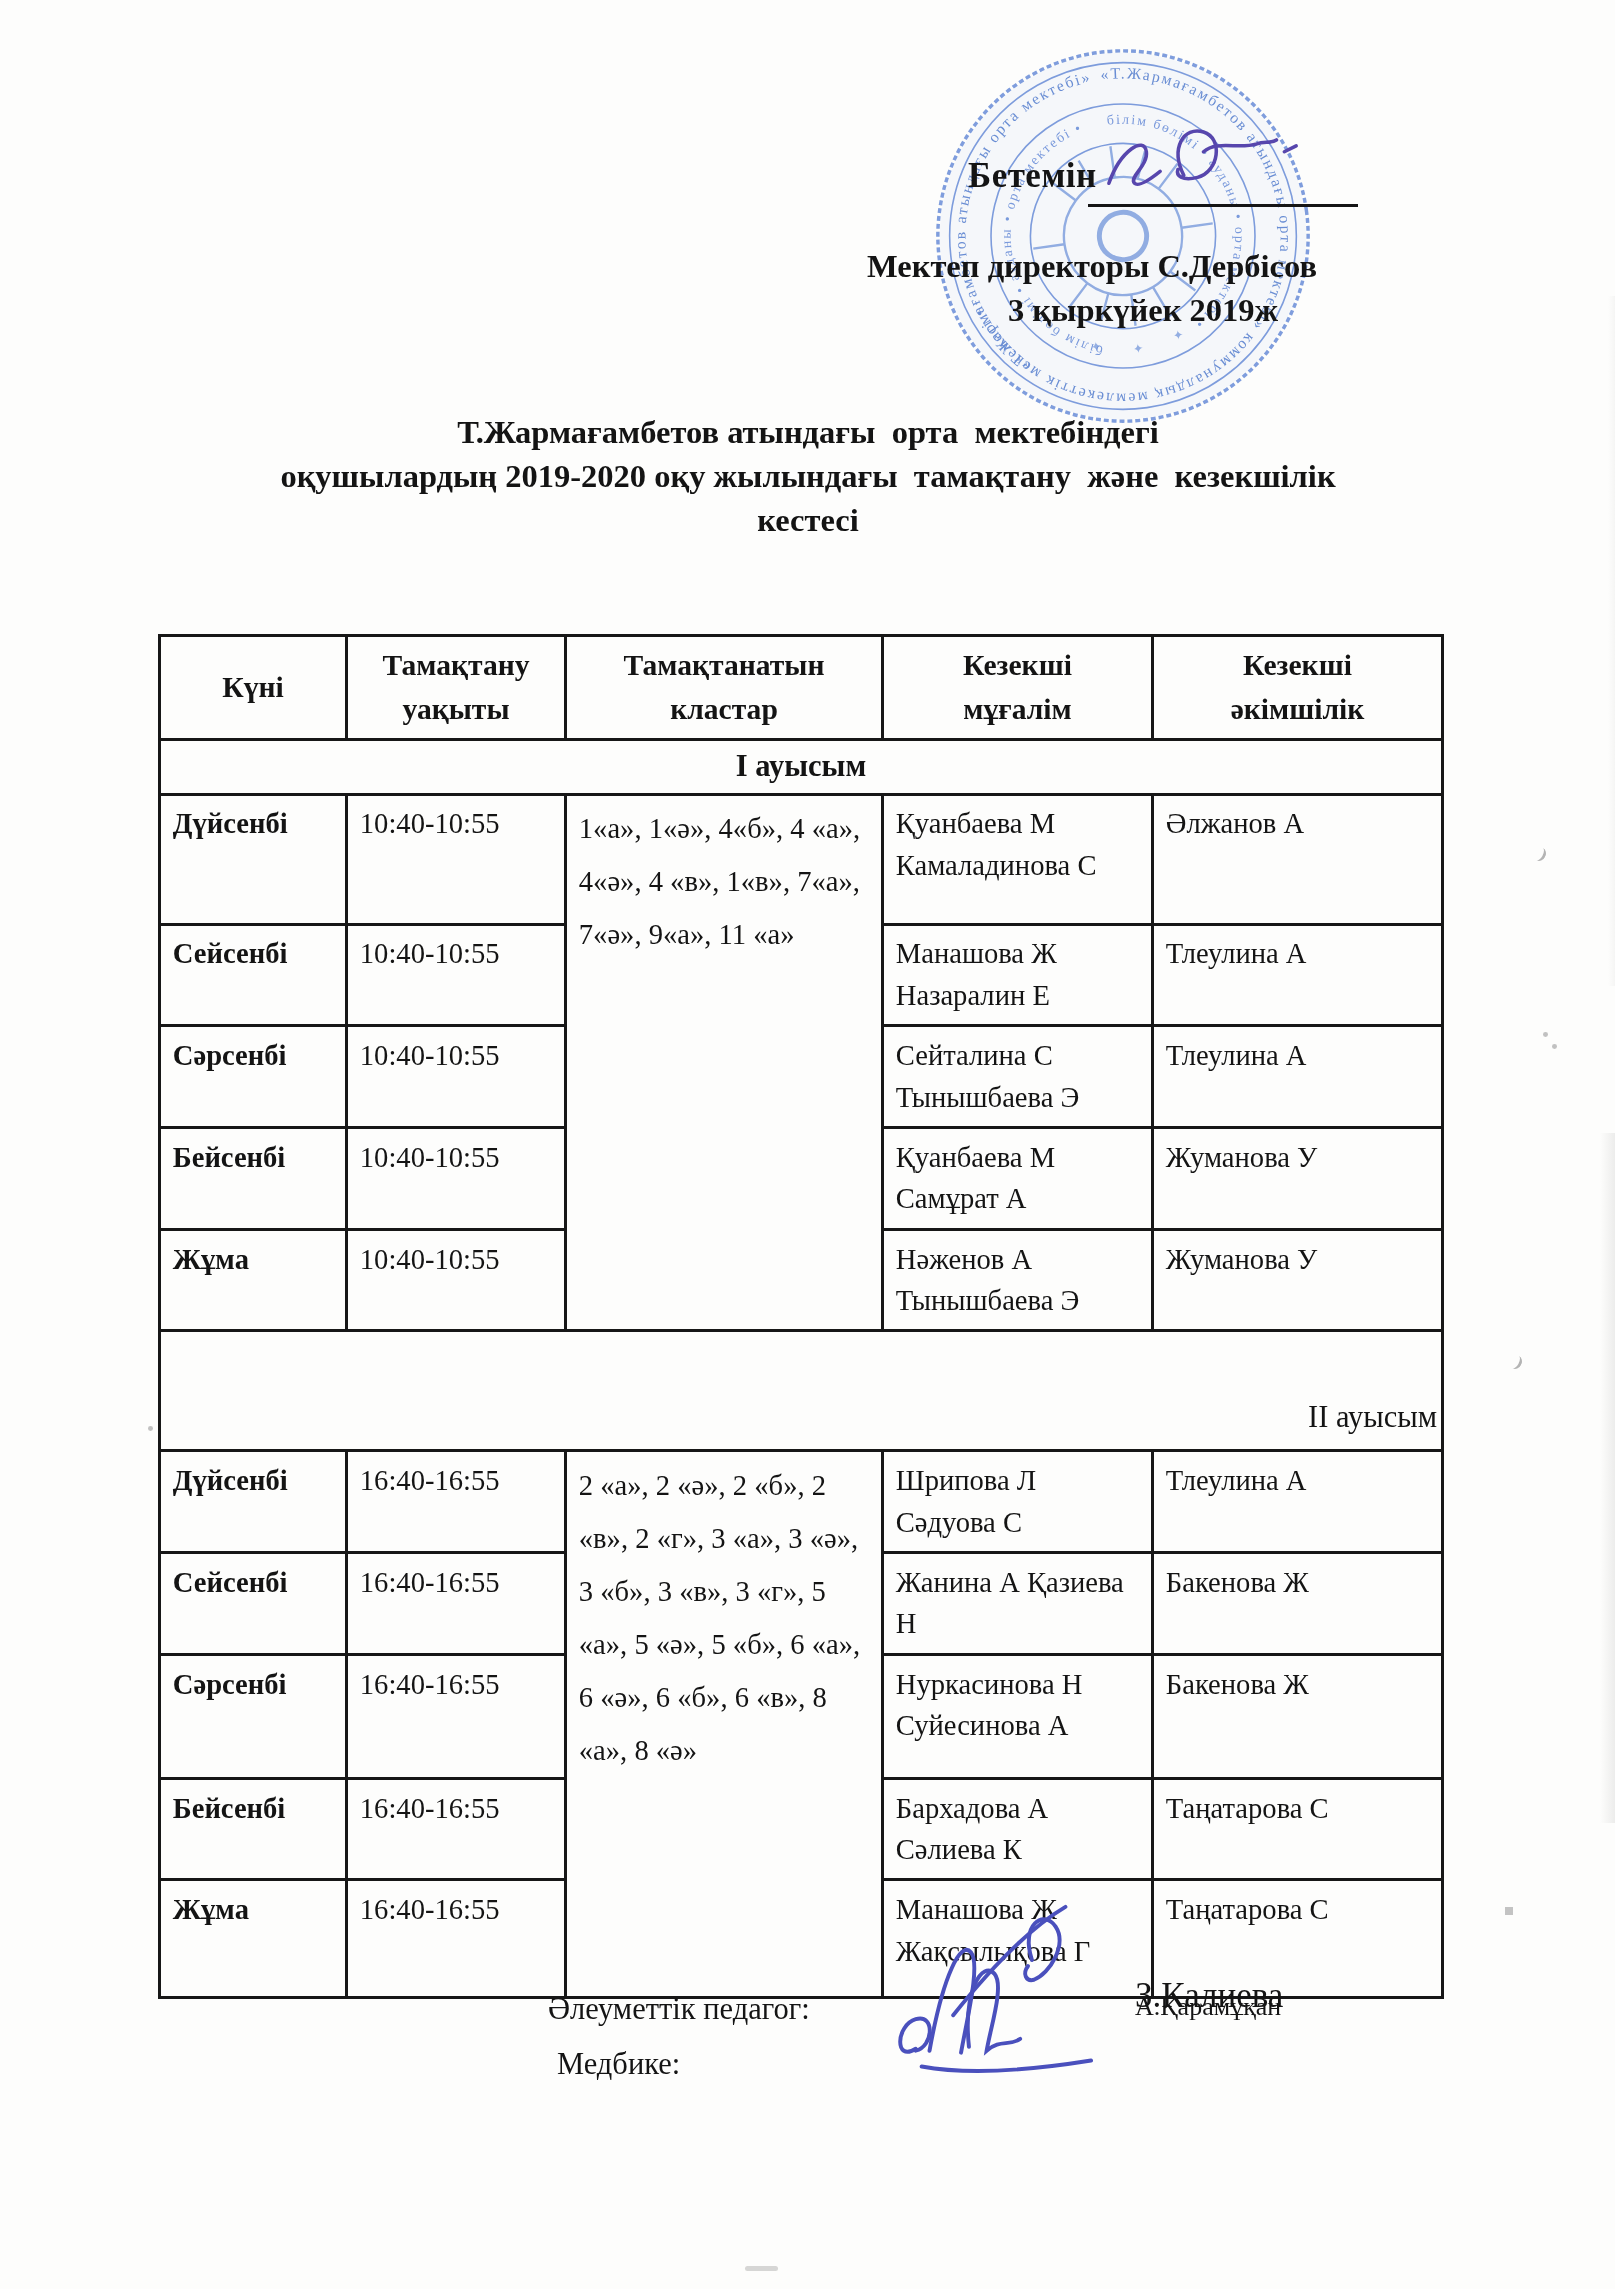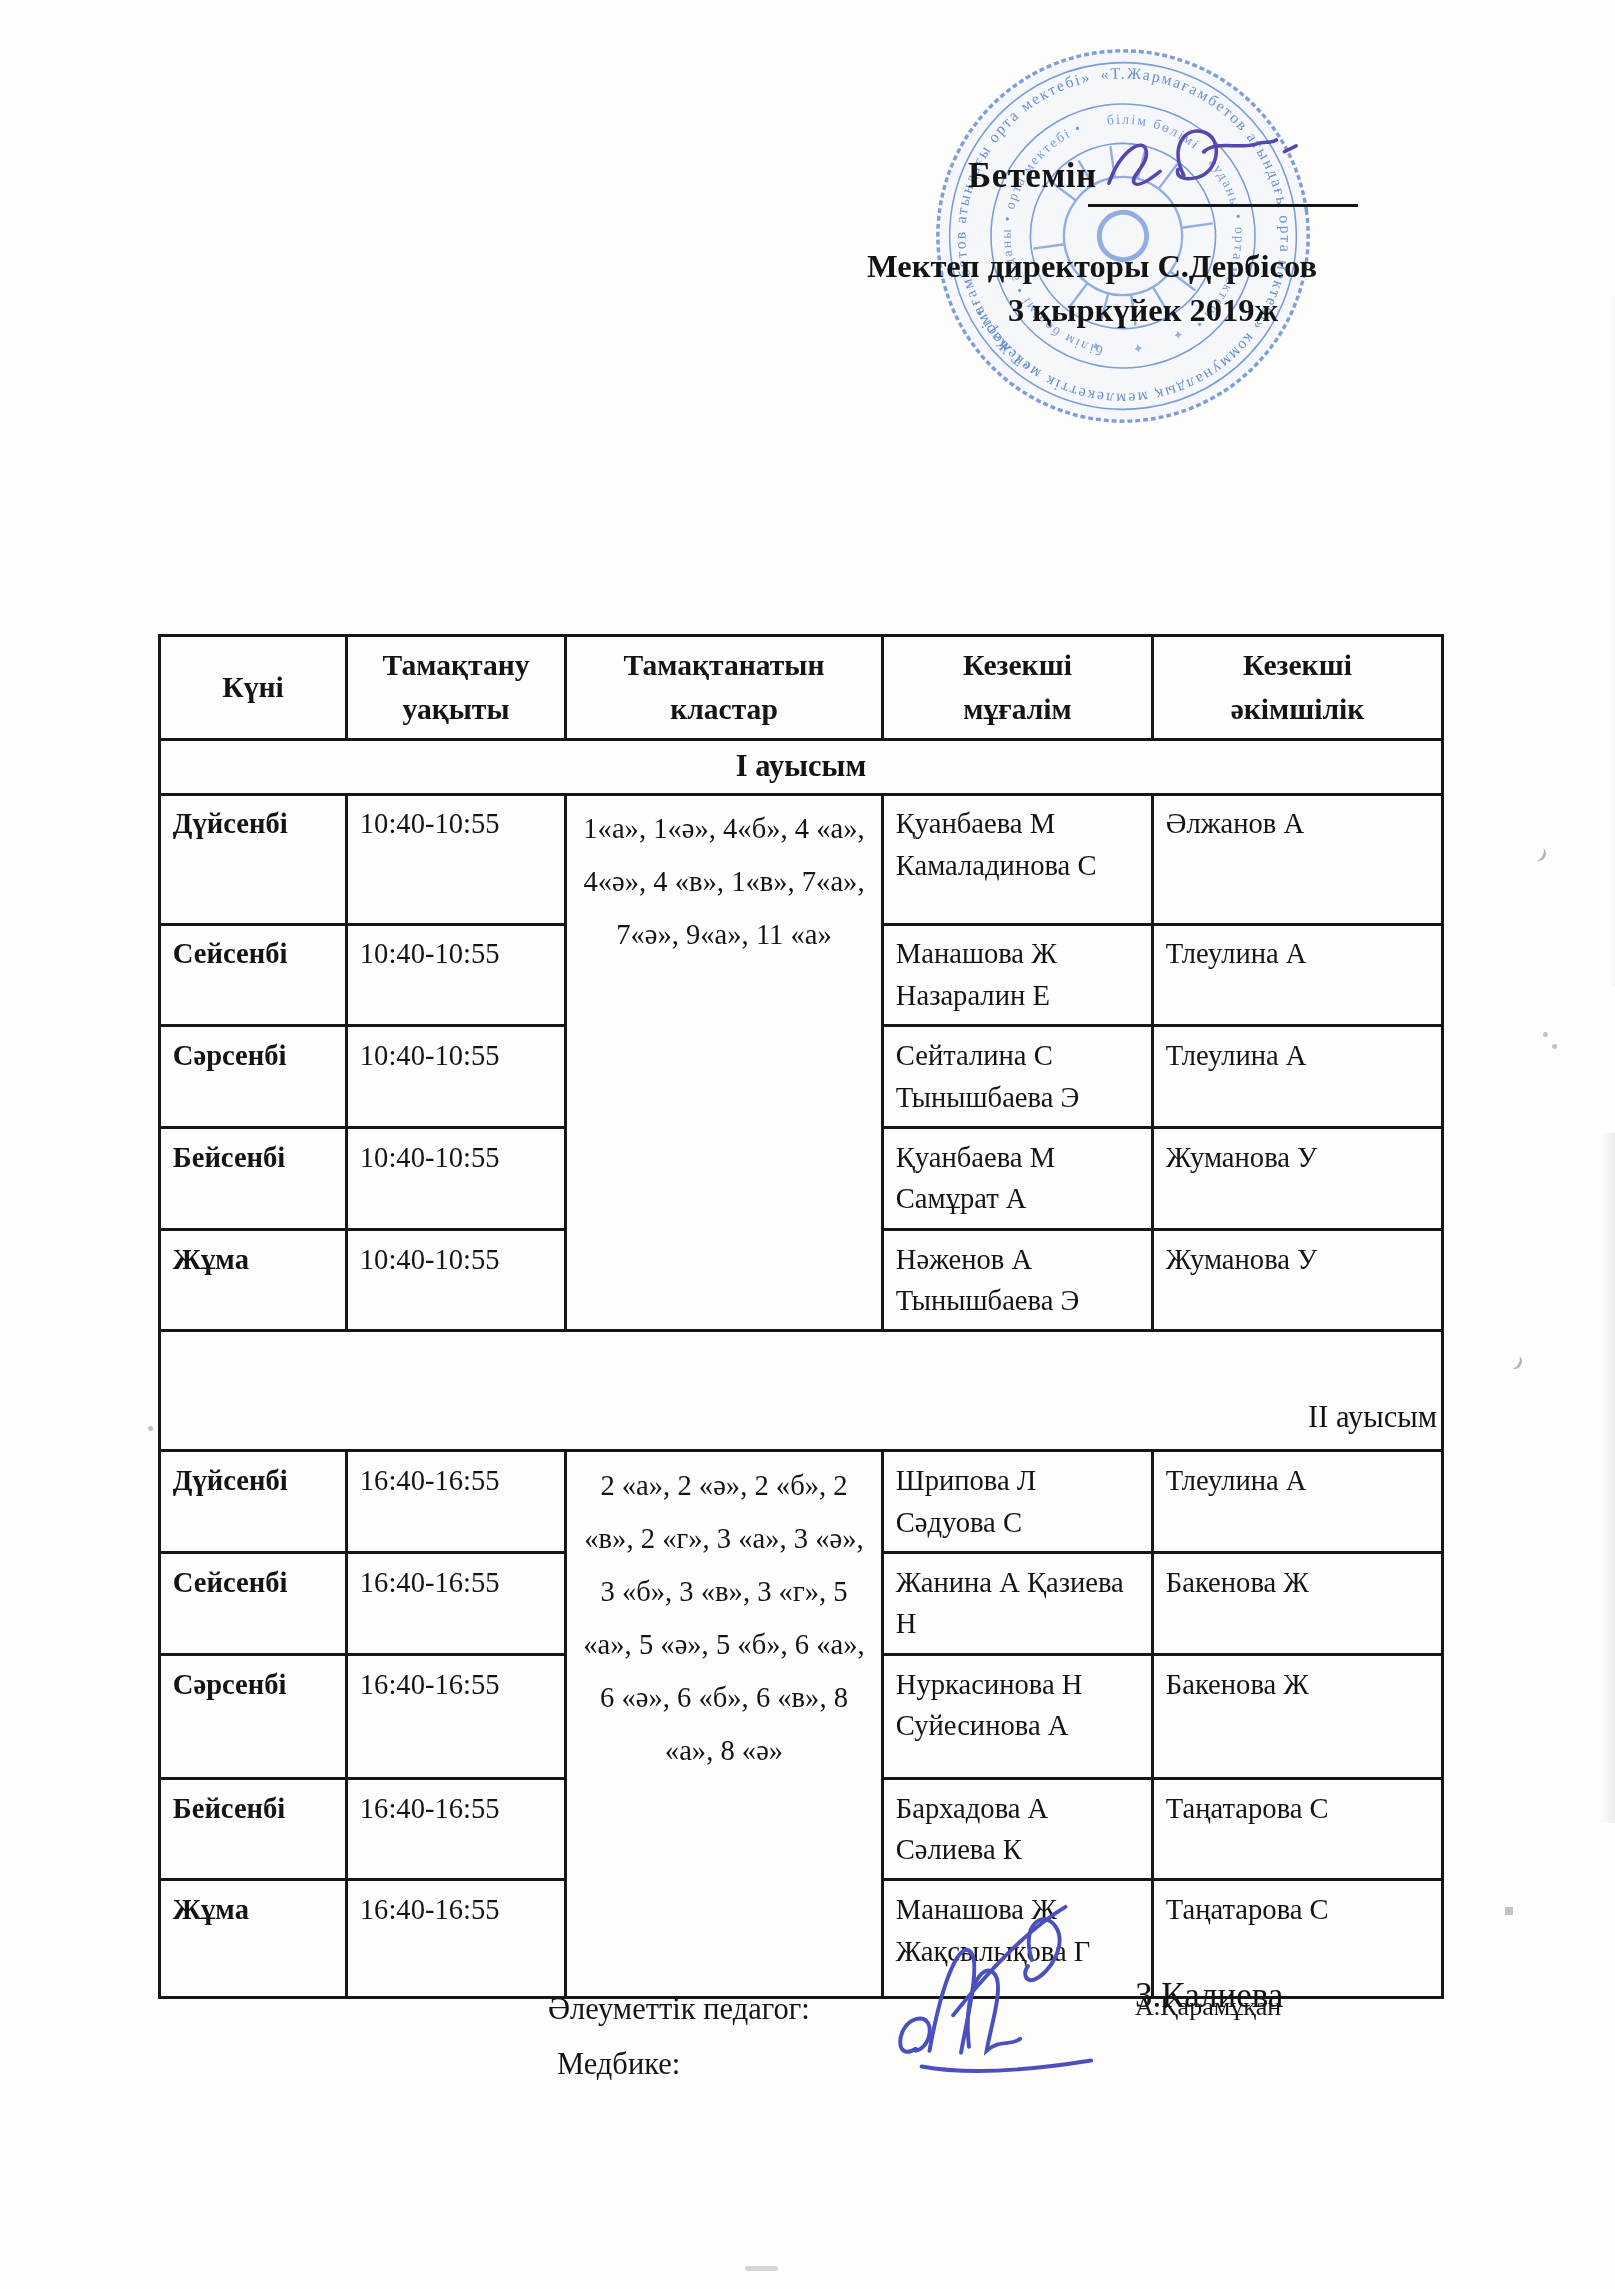--- a/index.html
+++ b/index.html
@@ -34,21 +34,21 @@
   
   .sched-wrap{position:absolute;left:158px;top:634px;}
   table.sched{border-collapse:collapse;table-layout:fixed;width:1283px;background:transparent;}
   .sched td{border:3px solid #171717;vertical-align:top;padding:7.9px 11.8px;
     font-size:28.6px;line-height:1.45;overflow:hidden;}
   .sched .hdr{font-weight:bold;text-align:center;vertical-align:middle;line-height:1.5;font-size:29.6px;padding:5.9px 3.9px;}
   .sched .hdr span{display:block;}
   .sched .band{font-weight:bold;text-align:center;vertical-align:middle;font-size:30.5px;padding:3.9px;}
   .sched .band2{font-weight:normal;text-align:right;vertical-align:bottom;font-size:30.5px;padding:3.9px 3.9px 9.9px 3.9px;}
   .sched .day{font-weight:bold;}
-  .sched .classes{line-height:1.85;text-align:center;}
+  .sched .classes{line-height:1.85;}
   .sched .teacher{line-height:1.45;}
   .col-day{width:187px;}
   .col-time{width:219px;}
   .col-classes{width:317px;}
   .col-teacher{width:270px;}
   .col-admin{width:290px;}
 
   
   .footer-label-1{position:absolute;left:548px;top:1992px;font-size:30.5px;}
   .footer-label-2{position:absolute;left:557px;top:2047px;font-size:30.5px;}
@@ -114,20 +114,21 @@
         <path d="M8 66 C20 32 44 18 46 34 C48 48 28 60 34 66 C38 70 50 62 60 54"></path>
         <path d="M84 58 C70 30 84 8 104 14 C124 20 120 54 98 60 C82 64 76 58 78 52"></path>
         <path d="M104 34 C118 22 140 32 158 26 C166 23 172 26 178 22"></path>
         <path d="M186 34 L198 28"></path>
       </g>
     </svg>
   </div>
   <div class="director-line">Мектеп директоры С.Дербісов</div>
   <div class="date-line">3 қыркүйек 2019ж</div>
 
+  <div class="doc-title"><span style="display:block">Т.Жармағамбетов атындағы  орта  мектебіндегі</span><span style="display:block">оқушылардың 2019-2020 оқу жылындағы  тамақтану  және  кезекшілік</span><span style="display:block">кестесі</span></div>
 
   <div class="sched-wrap">
     <table class="sched">
       <colgroup>
         <col class="col-day">
           <col class="col-time">
           <col class="col-classes">
           <col class="col-teacher">
           <col class="col-admin">
       </colgroup>

